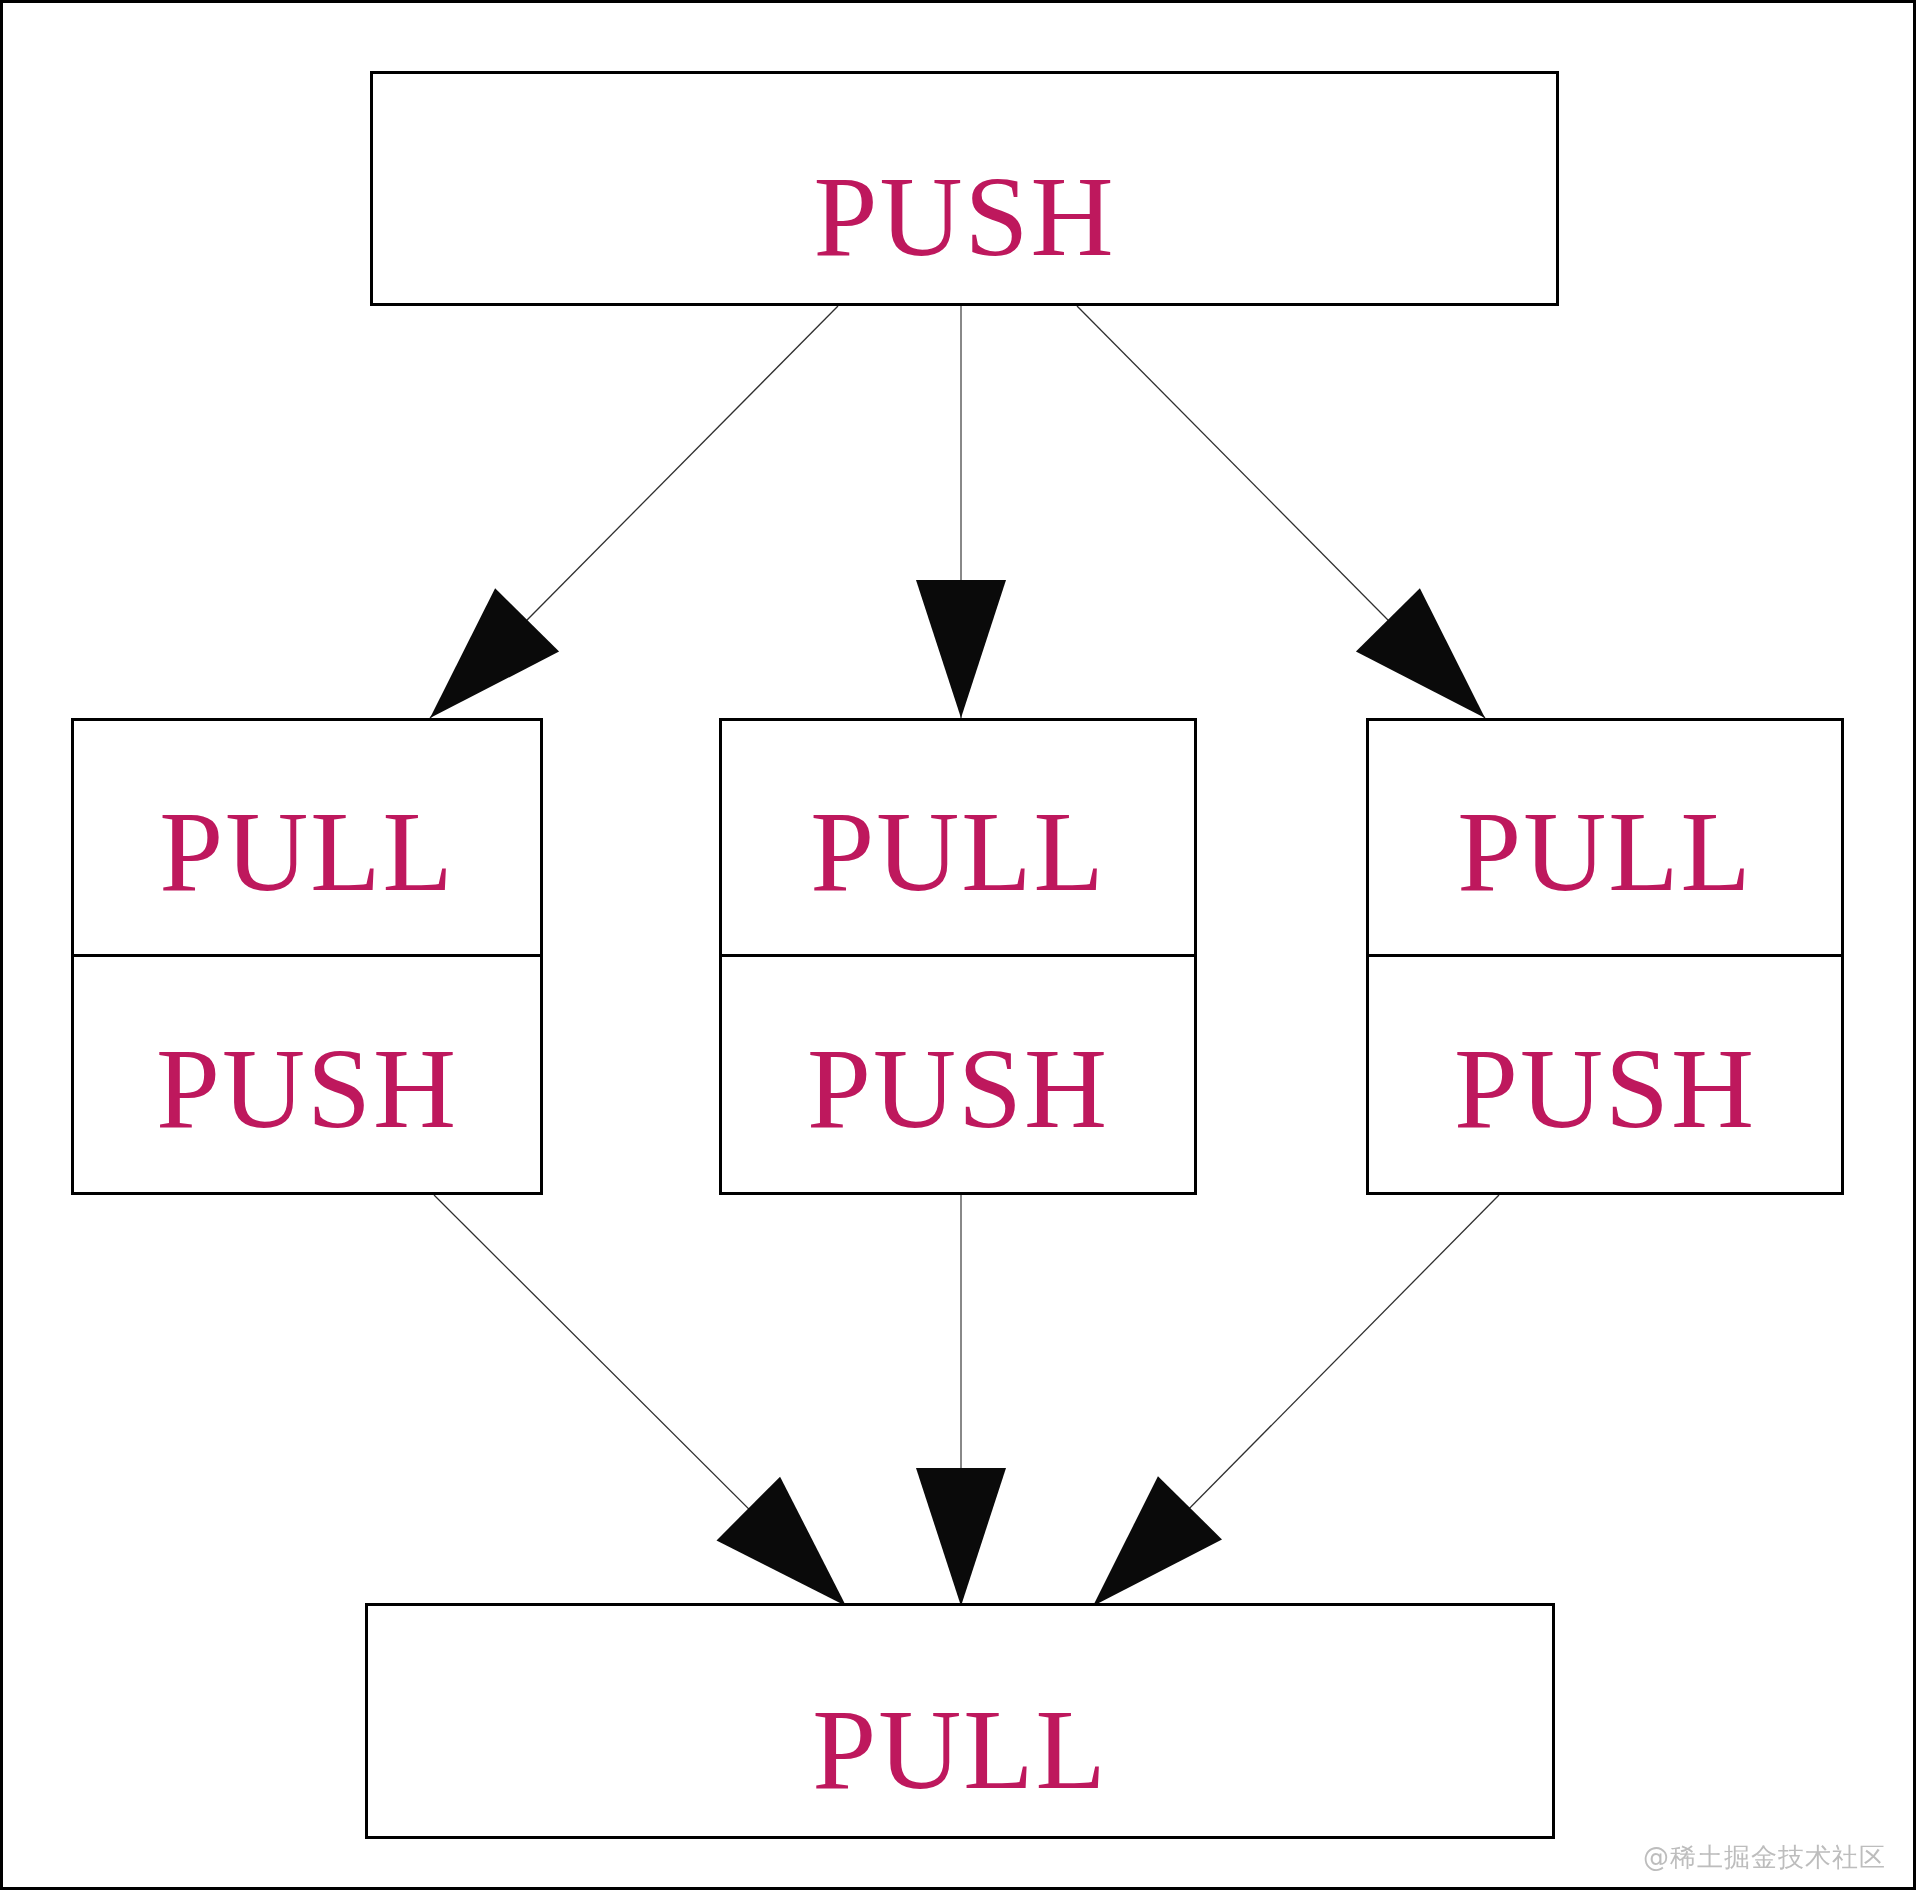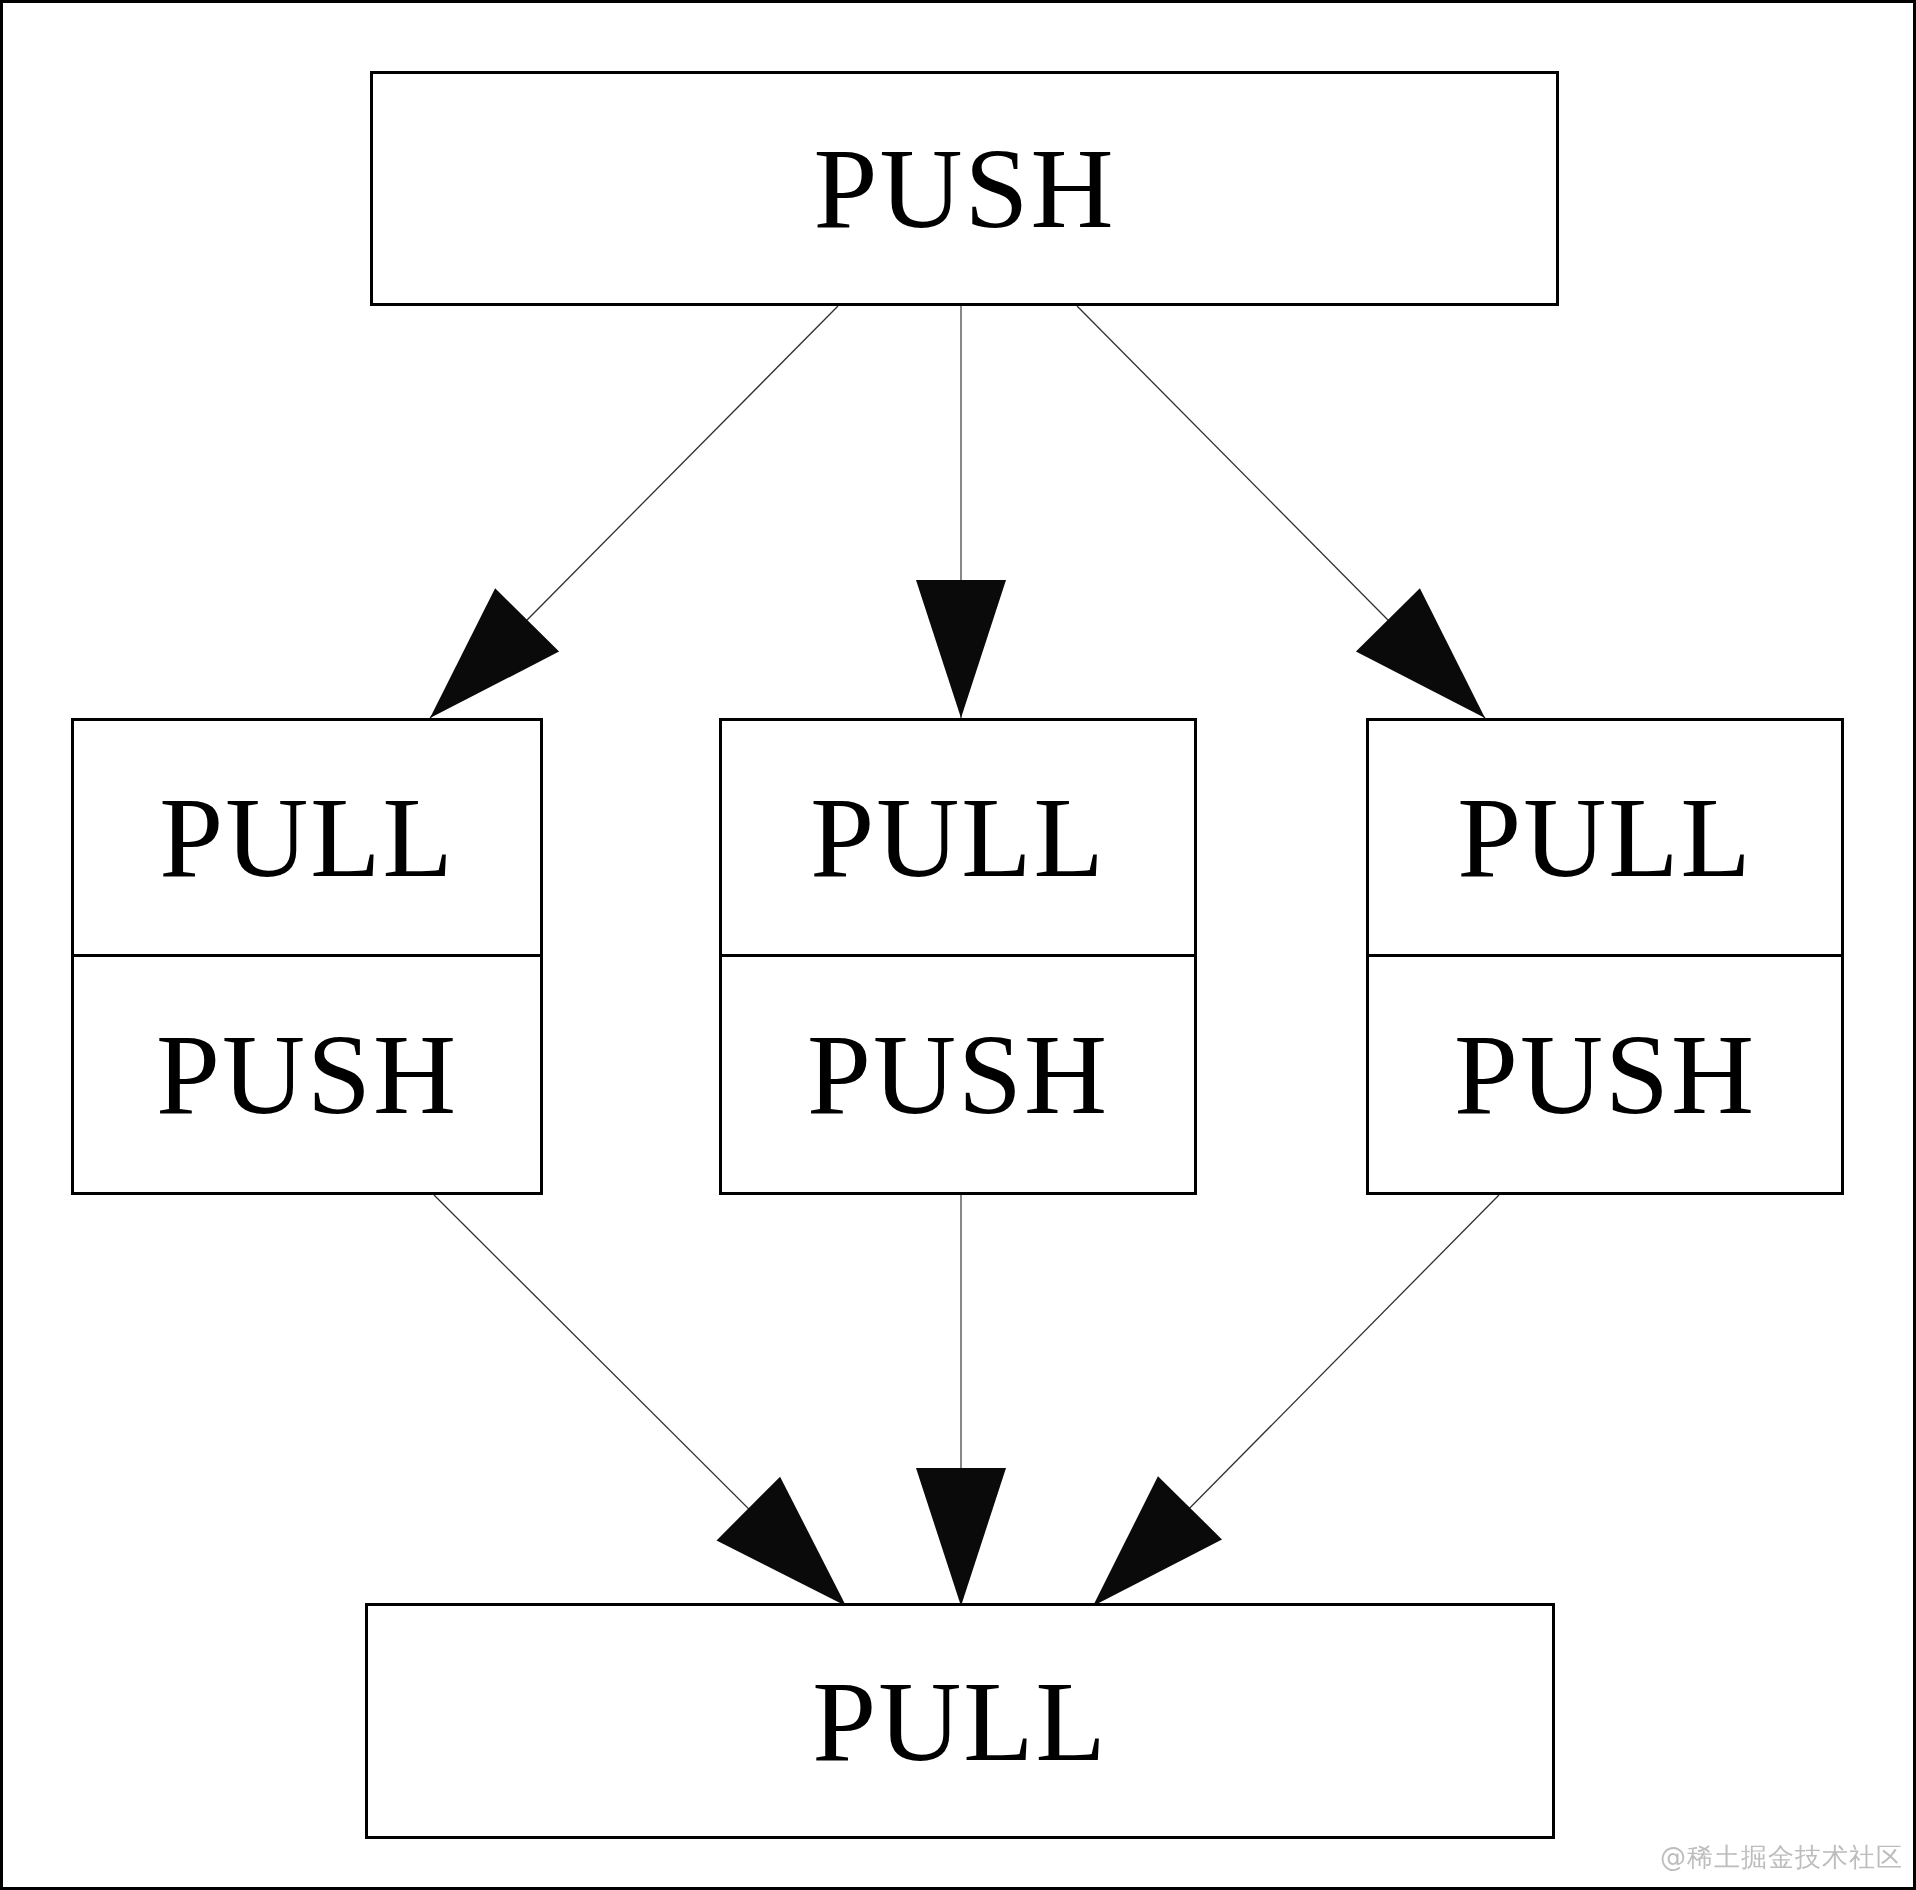--- a/index.html
+++ b/index.html
@@ -33,44 +33,45 @@
     z-index: 2;
   }
   .node-label {
     display: flex;
     align-items: center;
     justify-content: center;
     width: 100%;
     height: 100%;
     font-size: 115px;
     letter-spacing: 2px;
-    color: #000000;
+    color: #be185d;
     line-height: 1;
     user-select: none;
+    margin-top: 28px;
   }
   .node.single .node-label { height: 100%; }
   .node.stacked { display: flex; flex-direction: column; }
   .node .cell {
     flex: 1 1 50%;
     display: flex;
     align-items: center;
     justify-content: center;
     box-sizing: border-box;
   }
   .node .cell.top-cell { border-bottom: 3px solid #000000; }
 
   #node-top    { left: 367px;  top: 68px;   width: 1189px; height: 235px; }
   #node-mid-l  { left: 68px;   top: 715px;  width: 472px;  height: 477px; }
   #node-mid-c  { left: 716px;  top: 715px;  width: 478px;  height: 477px; }
   #node-mid-r  { left: 1363px; top: 715px;  width: 478px;  height: 477px; }
   #node-bottom { left: 362px;  top: 1600px; width: 1190px; height: 236px; }
 
   .watermark {
     position: absolute;
-    right: 10px;
+    right: 27px;
     bottom: 12px;
     font-family: "DejaVu Sans", "Liberation Sans", sans-serif;
     font-size: 26px;
     color: #bdbdbd;
     letter-spacing: 1px;
     z-index: 3;
     user-select: none;
   }
 </style>
 </head>

